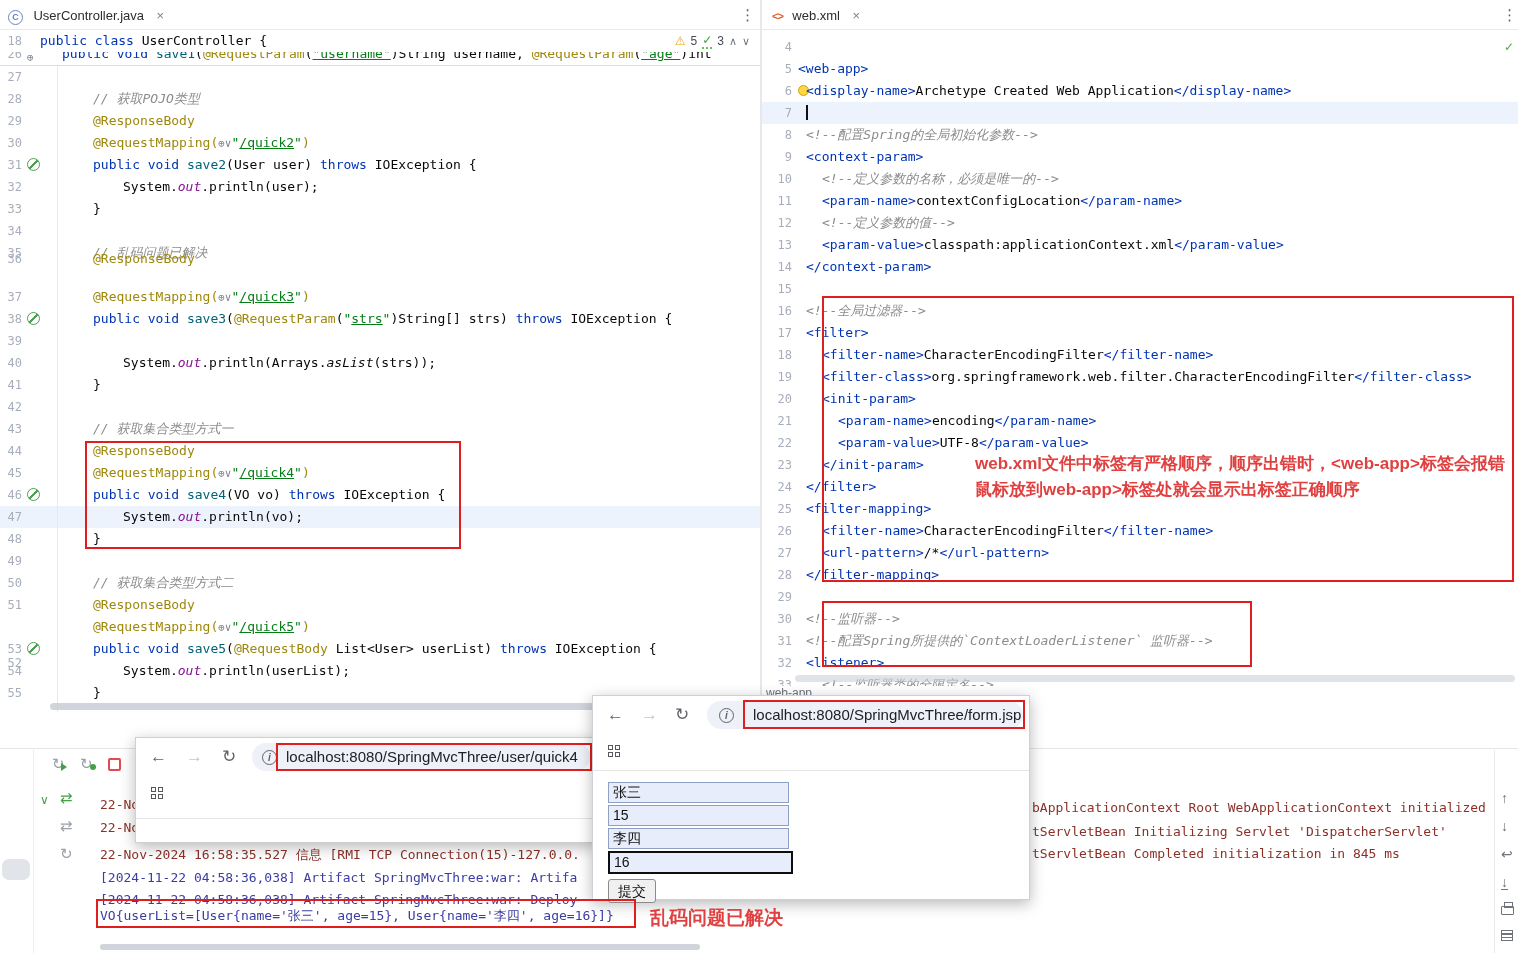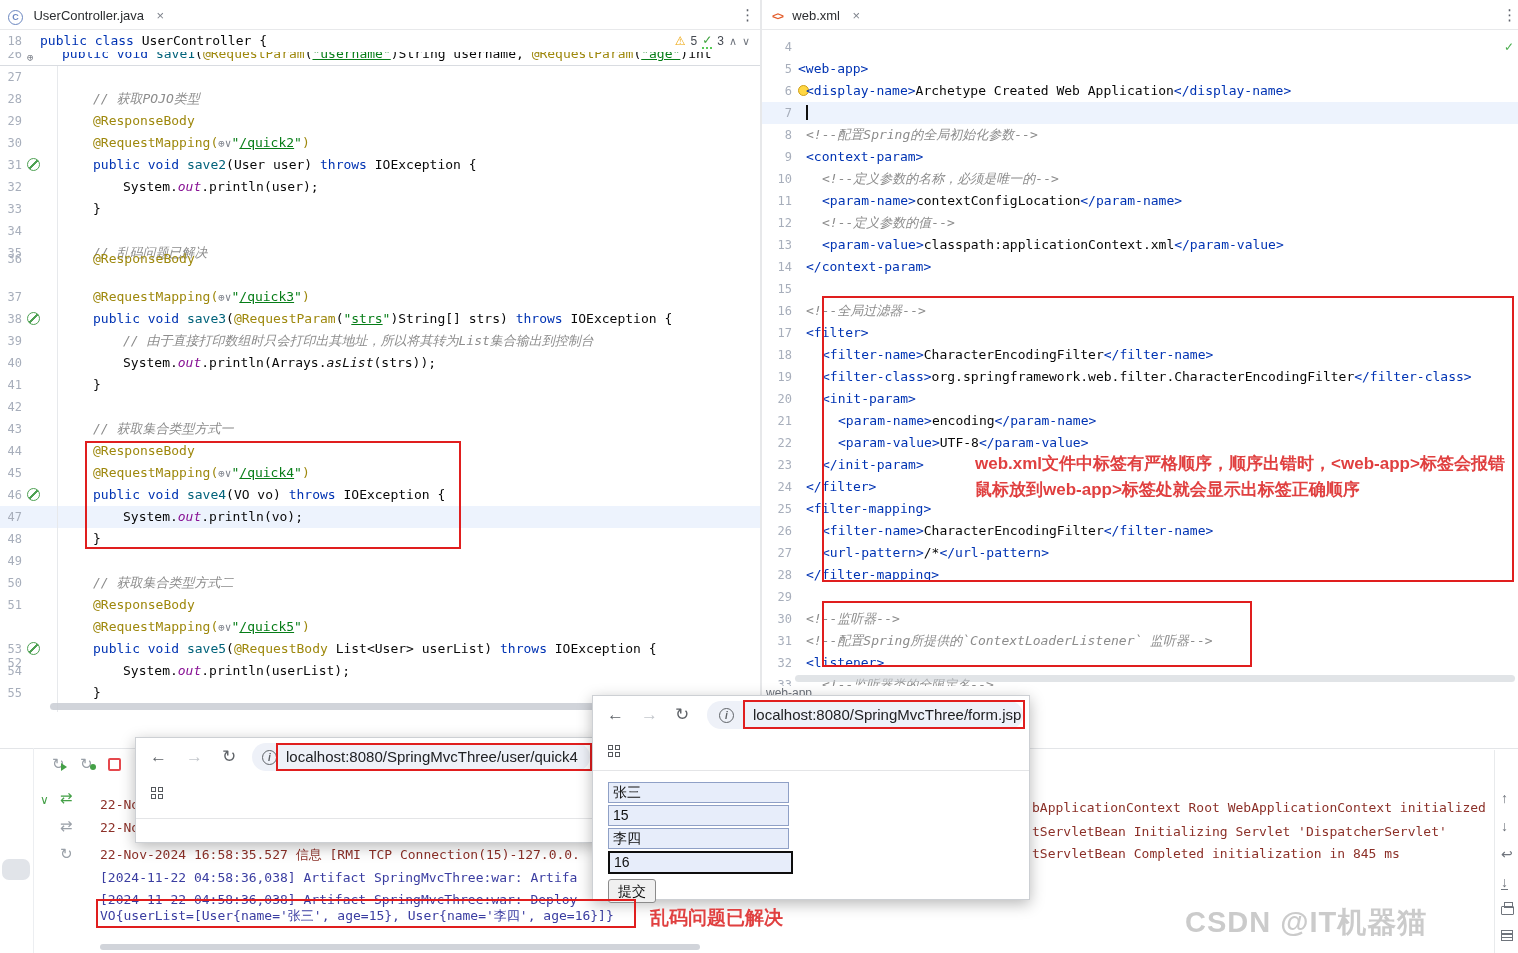--- a/index.html
+++ b/index.html
@@ -133,21 +133,21 @@
         <div class="cl" style="top: 44px;"><span class="ln" style="width: 22px;">29</span><span class="code" style="left: 93px;"><span class="sg-a">@ResponseBody</span></span></div>
         <div class="cl" style="top: 66px;"><span class="ln" style="width: 22px;">30</span><span class="code" style="left: 93px;"><span class="sg-a">@RequestMapping(</span><span class="sg-gi">⊕∨</span><span class="sg-s">"</span><span class="sg-su">/quick2</span><span class="sg-s">"</span><span class="sg-a">)</span></span></div>
         <div class="cl" style="top: 88px;"><span class="ln" style="width: 22px;">31</span><span class="gic gic-map" style="left: 27px;"></span><span class="code" style="left: 93px;"><span class="sg-k">public void </span><span class="sg-m">save2</span><span class="sg-p">(User user) </span><span class="sg-k">throws</span><span class="sg-p"> IOException {</span></span></div>
         <div class="cl" style="top: 110px;"><span class="ln" style="width: 22px;">32</span><span class="code" style="left: 123px;"><span class="sg-p">System.</span><span class="sg-f">out</span><span class="sg-p">.println(user);</span></span></div>
         <div class="cl" style="top: 132px;"><span class="ln" style="width: 22px;">33</span><span class="code" style="left: 93px;"><span class="sg-p">}</span></span></div>
         <div class="cl" style="top: 154px;"><span class="ln" style="width: 22px;">34</span><span class="code" style="left: 93px;"></span></div>
         <div class="cl" style="top: 176px;"><span class="ln" style="width: 22px;">35</span><span class="code" style="left: 93px;"><span class="sg-c">// 乱码问题已解决</span></span></div>
         <div class="cl" style="top: 182px;"><span class="ln" style="width: 22px;">36</span><span class="code" style="left: 93px;"><span class="sg-a">@ResponseBody</span></span></div>
         <div class="cl" style="top: 220px;"><span class="ln" style="width: 22px;">37</span><span class="code" style="left: 93px;"><span class="sg-a">@RequestMapping(</span><span class="sg-gi">⊕∨</span><span class="sg-s">"</span><span class="sg-su">/quick3</span><span class="sg-s">"</span><span class="sg-a">)</span></span></div>
         <div class="cl" style="top: 242px;"><span class="ln" style="width: 22px;">38</span><span class="gic gic-map" style="left: 27px;"></span><span class="code" style="left: 93px;"><span class="sg-k">public void </span><span class="sg-m">save3</span><span class="sg-p">(</span><span class="sg-a">@RequestParam</span><span class="sg-p">(</span><span class="sg-s">"</span><span class="sg-su">strs</span><span class="sg-s">"</span><span class="sg-p">)String[] strs) </span><span class="sg-k">throws</span><span class="sg-p"> IOException {</span></span></div>
-        <div class="cl" style="top: 264px;"><span class="ln" style="width: 22px;">39</span><span class="code" style="left: 123px;"><span class="sg-c">// 由于直接打印数组时只会打印出其地址，所以将其转为List集合输出到控制台</span></span></div>
+        <div class="cl" style="top: 264px;"><span class="ln" style="width: 22px;">39</span></div>
         <div class="cl" style="top: 286px;"><span class="ln" style="width: 22px;">40</span><span class="code" style="left: 123px;"><span class="sg-p">System.</span><span class="sg-f">out</span><span class="sg-p">.println(Arrays.</span><span class="sg-em">asList</span><span class="sg-p">(strs));</span></span></div>
         <div class="cl" style="top: 308px;"><span class="ln" style="width: 22px;">41</span><span class="code" style="left: 93px;"><span class="sg-p">}</span></span></div>
         <div class="cl" style="top: 330px;"><span class="ln" style="width: 22px;">42</span><span class="code" style="left: 93px;"></span></div>
         <div class="cl" style="top: 352px;"><span class="ln" style="width: 22px;">43</span><span class="code" style="left: 93px;"><span class="sg-c">// 获取集合类型方式一</span></span></div>
         <div class="cl" style="top: 374px;"><span class="ln" style="width: 22px;">44</span><span class="code" style="left: 93px;"><span class="sg-a">@ResponseBody</span></span></div>
         <div class="cl" style="top: 396px;"><span class="ln" style="width: 22px;">45</span><span class="code" style="left: 93px;"><span class="sg-a">@RequestMapping(</span><span class="sg-gi">⊕∨</span><span class="sg-s">"</span><span class="sg-su">/quick4</span><span class="sg-s">"</span><span class="sg-a">)</span></span></div>
         <div class="cl" style="top: 418px;"><span class="ln" style="width: 22px;">46</span><span class="gic gic-map" style="left: 27px;"></span><span class="code" style="left: 93px;"><span class="sg-k">public void </span><span class="sg-m">save4</span><span class="sg-p">(VO vo) </span><span class="sg-k">throws</span><span class="sg-p"> IOException {</span></span></div>
         <div class="cl hl" style="top: 440px;"><span class="ln" style="width: 22px;">47</span><span class="code" style="left: 123px;"><span class="sg-p">System.</span><span class="sg-f">out</span><span class="sg-p">.println(vo);</span></span></div>
         <div class="cl" style="top: 462px;"><span class="ln" style="width: 22px;">48</span><span class="code" style="left: 93px;"><span class="sg-p">}</span></span></div>
         <div class="cl" style="top: 484px;"><span class="ln" style="width: 22px;">49</span><span class="code" style="left: 93px;"></span></div>
@@ -281,14 +281,13 @@
         <i></i>
       </div>
     <div class="wdiv" style="top:74px"></div>
     <div class="tf" style="left:15px;top:86px">张三</div>
     <div class="tf" style="left:15px;top:109px">15</div>
     <div class="tf" style="left:15px;top:132px">李四</div>
     <div class="tf focus" style="left:15px;top:155px">16</div>
     <button class="btnsub" style="left:15px;top:183px">提交</button>
   </div>
 
-  <div class="watermark" style="left:1185px;top:903px">CSDN @IT机器猫</div>
 </div>
 
 </body></html>

